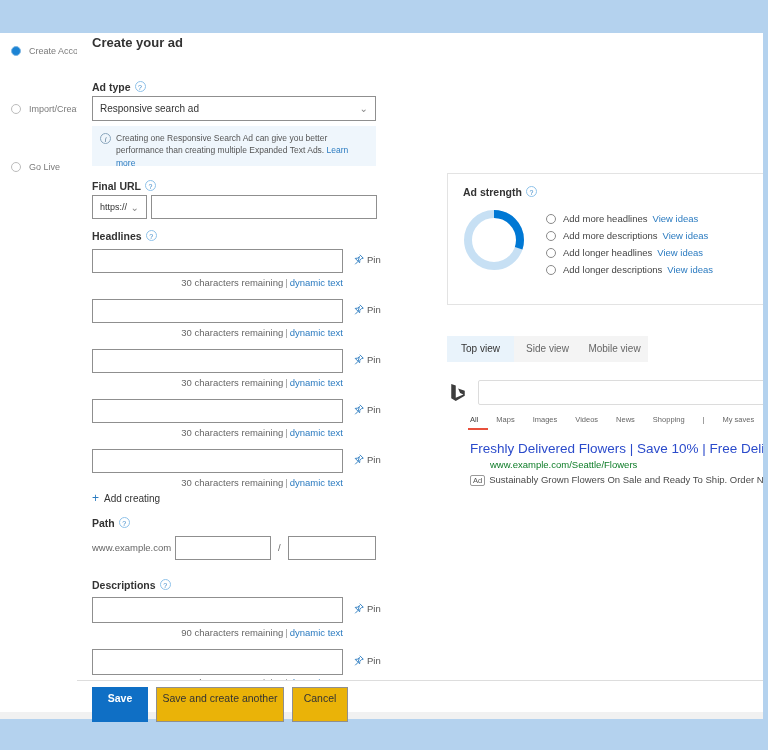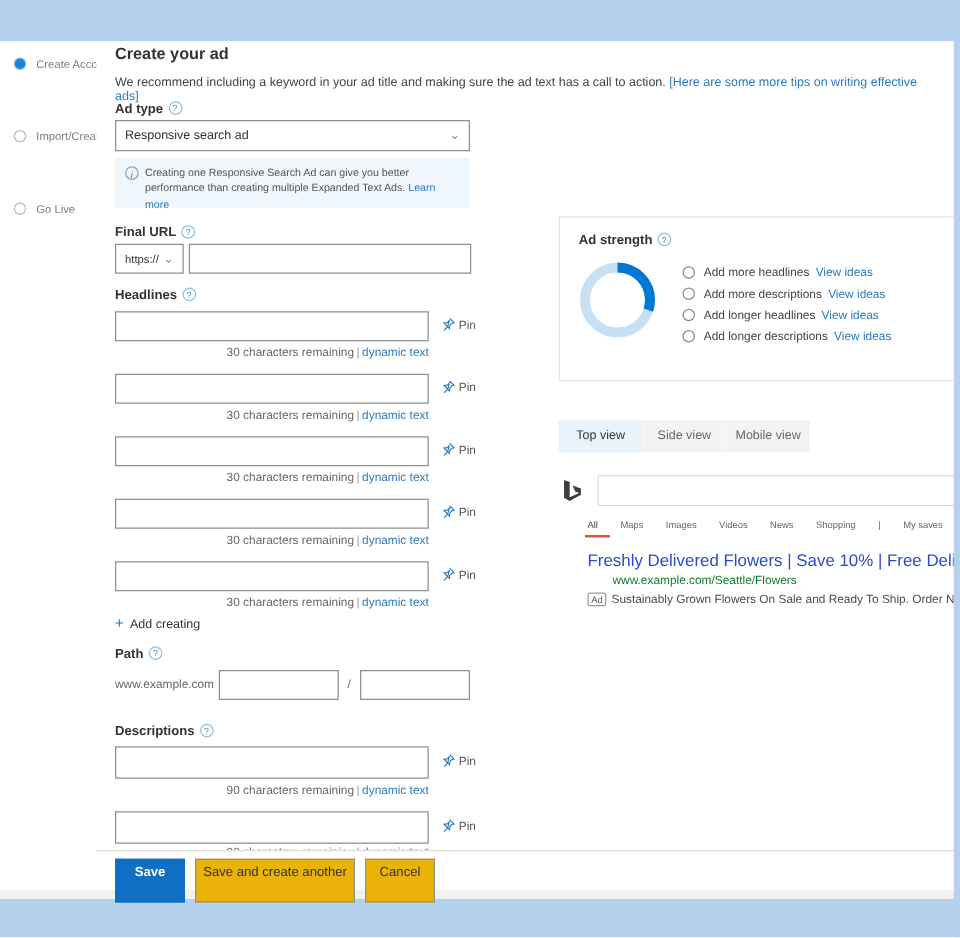--- a/index.html
+++ b/index.html
@@ -83,24 +83,20 @@
     <div class="step" style="top:128px">
       <span class="dot idle"></span>
       <span class="lbl">Go Live</span>
     </div>
   </div>
 
   <div id="content">
 
     <div class="title">Create your ad</div>
 
-    <div class="reco">
-      <span>We recommend including a keyword in your ad title and making sure the ad text has a call to action.</span>
-      <a class="link">[Here are some more tips on writing effective ads]</a>
-    </div>
 
     <div class="field-label" style="top:48px">
       <span>Ad type</span><span class="help">?</span>
     </div>
     <div class="selectbox" style="left:15px;top:63px;width:284px">
       <span>Responsive search ad</span>
       <span class="chev">⌄</span>
     </div>
     <div class="infobox">
       <span class="infoicon">i</span>

